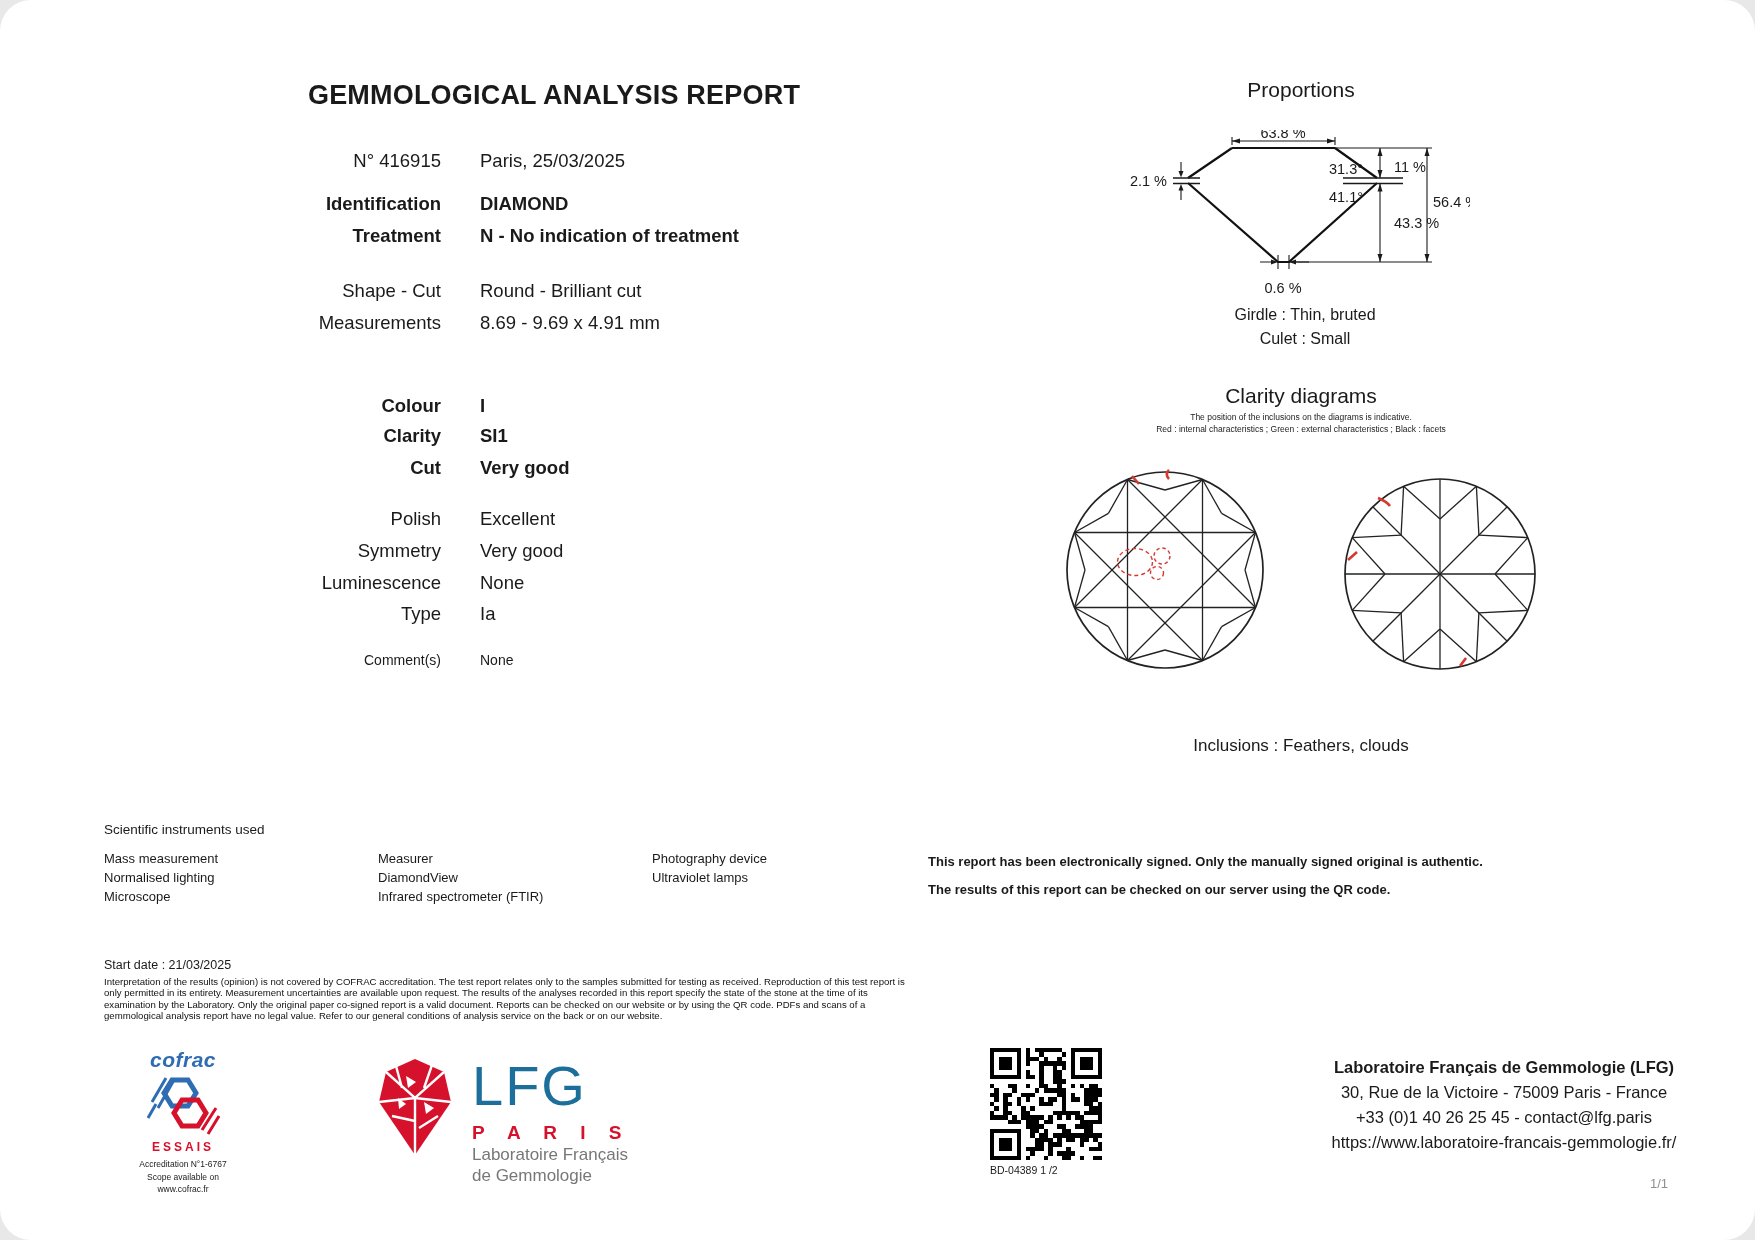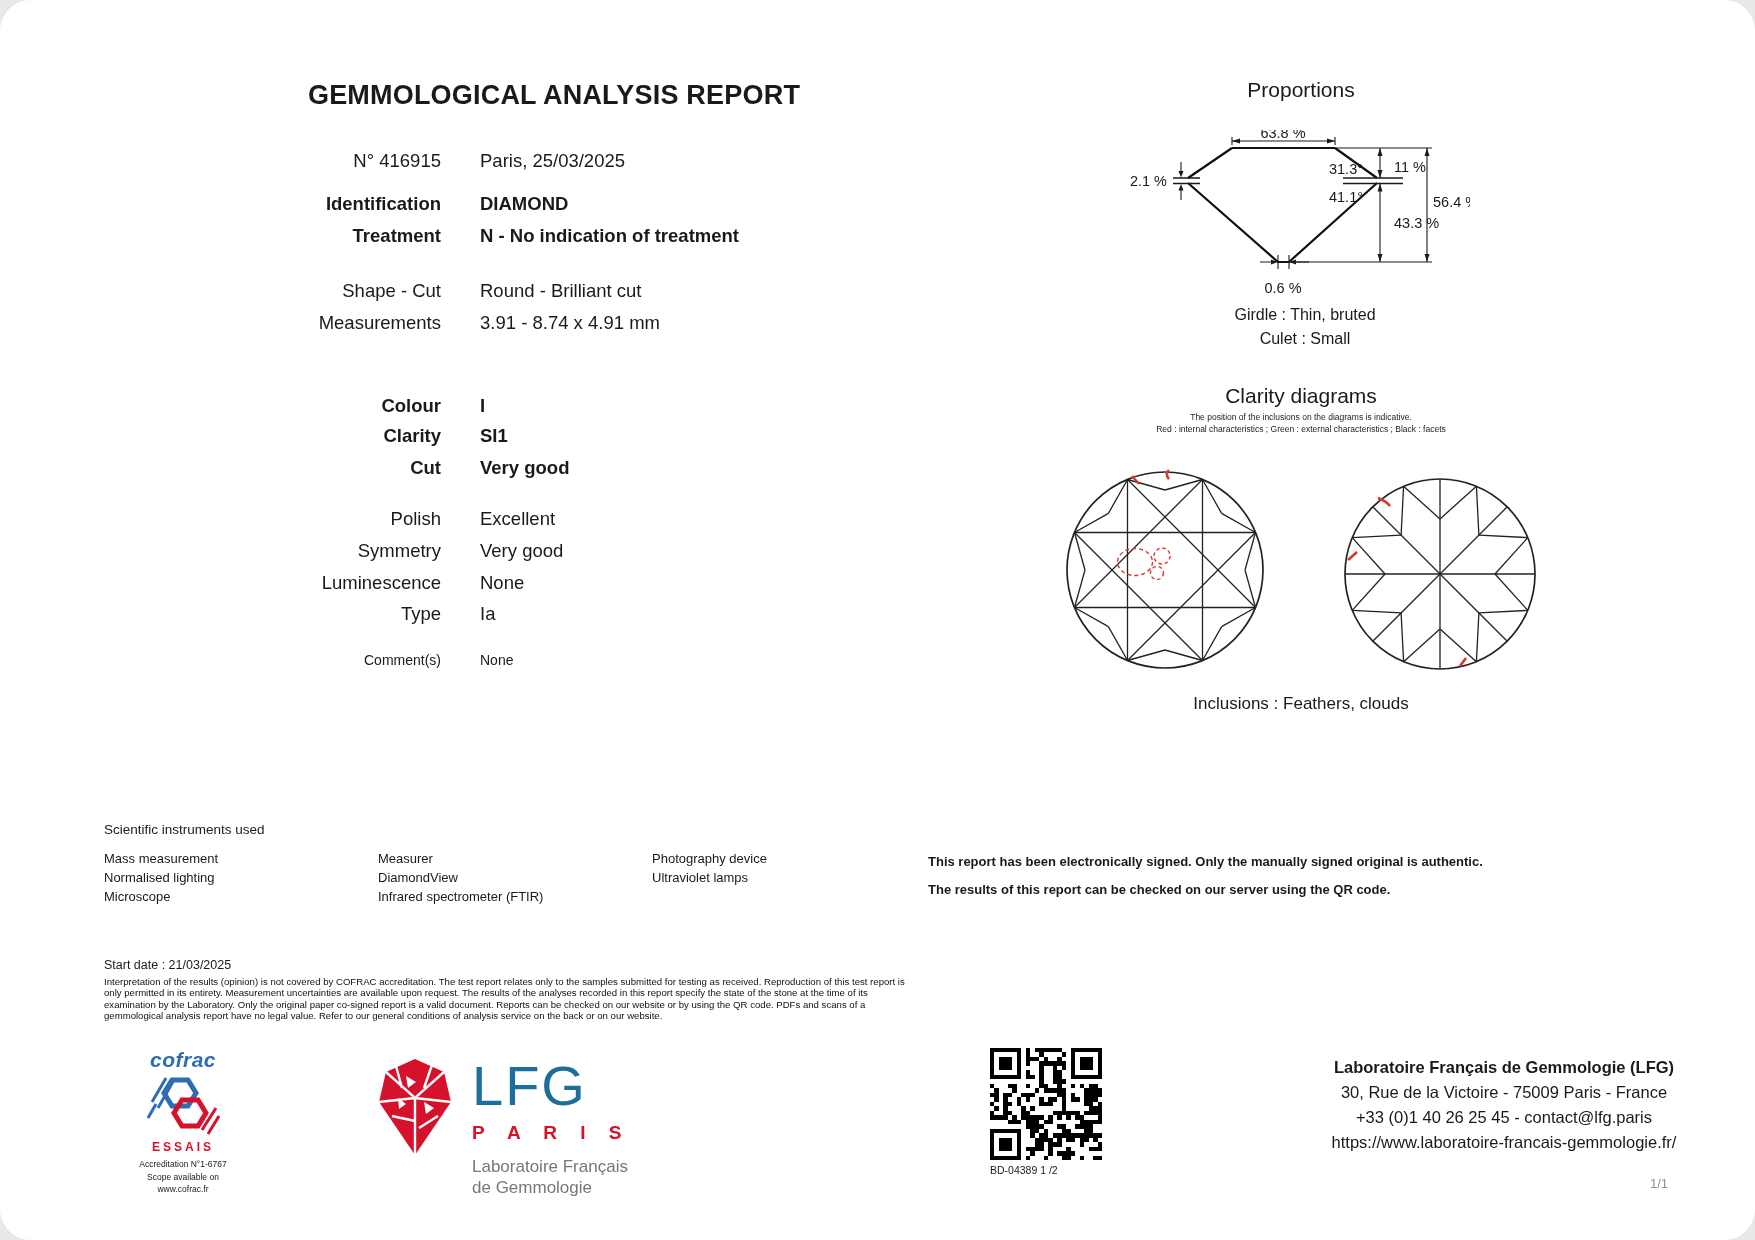--- a/index.html
+++ b/index.html
@@ -15,21 +15,21 @@
   .frow{left:0;width:900px;display:flex;font-size:18.5px;line-height:22px;margin-left:6px;}
   .frow .lbl{flex:0 0 435px;text-align:right;}
   .frow .val{margin-left:39px;text-align:left;}
   .frow.bold .lbl,.frow.bold .val{font-weight:700;}
   .frow.small{font-size:14px;line-height:17px;}
 
   
   .sec-title{transform:translateX(-50%);font-size:21px;white-space:nowrap;}
   .tiny-note{transform:translateX(-50%);font-size:8.5px;color:#222;white-space:nowrap;}
   .center-note{transform:translateX(-50%);font-size:16px;white-space:nowrap;}
-  .caption{transform:translateX(-50%);font-size:17px;white-space:nowrap;}
+  .caption{transform:translateX(-50%);font-size:17px;white-space:nowrap;margin-top:42px;}
 
   svg text{font-family:"Liberation Sans",sans-serif;fill:#1a1a1a;}
   .dim{stroke:#1a1a1a;stroke-width:1.4;fill:none;}
   .dimthin{stroke:#1a1a1a;stroke-width:1.1;fill:none;}
   .prof{stroke:#111;stroke-width:2.2;fill:none;}
   .arr{fill:#1a1a1a;stroke:none;}
 
   .clarity-lines line{stroke:#222;stroke-width:1.3;}
   .girdle-circle{stroke:#222;stroke-width:1.7;fill:none;}
   .incl{stroke:#d43a31;fill:none;}
@@ -77,21 +77,21 @@
   <div class="abs frow bold" style="top:225px">
     <span class="lbl">Treatment</span>
     <span class="val">N - No indication of treatment</span>
   </div>
   <div class="abs frow" style="top:280px">
     <span class="lbl">Shape - Cut</span>
     <span class="val">Round - Brilliant cut</span>
   </div>
   <div class="abs frow" style="top:312px">
     <span class="lbl">Measurements</span>
-    <span class="val">3.91 - 8.74 x 4.91 mm</span>
+    <span class="val">8.69 - 9.69 x 4.91 mm</span>
   </div>
   <div class="abs frow bold" style="top:395px">
     <span class="lbl">Colour</span>
     <span class="val">I</span>
   </div>
   <div class="abs frow bold" style="top:425px">
     <span class="lbl">Clarity</span>
     <span class="val">SI1</span>
   </div>
   <div class="abs frow bold" style="top:457px">
@@ -286,21 +286,21 @@
     <svg width="86" height="98" viewBox="0 0 86 98" style="float:left;margin-right:14px">
       <polygon points="14,14 43,1 72,14 79,44 43,97 7,44" fill="#d6112b"></polygon>
       <path d="M14 14 L43 40 L72 14 M7 44 L43 40 L79 44 M43 40 L43 97 M24 8 L30 30 M60 7 L52 30 M20 58 L43 63 M66 58 L47 70" stroke="#ffffff" stroke-width="2.4" fill="none"></path>
       <polygon points="34,18 44,24 36,30" fill="#ffffff"></polygon>
       <polygon points="52,44 62,50 54,56" fill="#ffffff"></polygon>
       <polygon points="26,40 34,46 27,51" fill="#ffffff"></polygon>
     </svg>
     <div style="float:left">
       <div class="lfg-name">LFG</div>
       <div class="lfg-paris" style="margin-top:8px">P A R I S</div>
-      <div class="lfg-sub" style="margin-top:12px">Laboratoire Français</div>
+      <div class="lfg-sub" style="">Laboratoire Français</div>
       <div class="lfg-sub">de Gemmologie</div>
     </div>
   </div>
 
   <div class="abs" style="left:990px;top:1048px">
     <svg id="qr" width="112" height="112" viewBox="0 0 25 25" fill="#000" shape-rendering="crispEdges">
         <rect x="8" y="0" width="1" height="1"></rect>
         <rect x="10" y="0" width="1" height="1"></rect>
         <rect x="11" y="0" width="1" height="1"></rect>
         <rect x="12" y="0" width="1" height="1"></rect>

